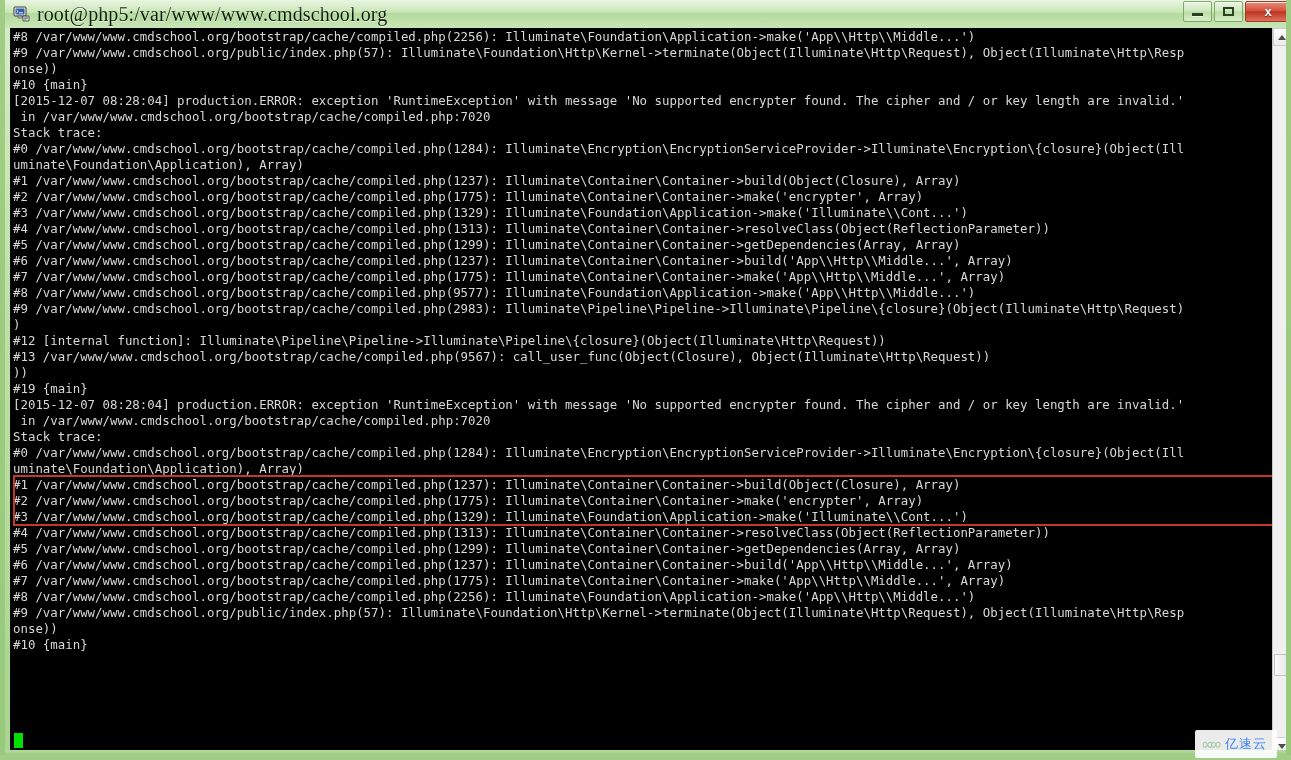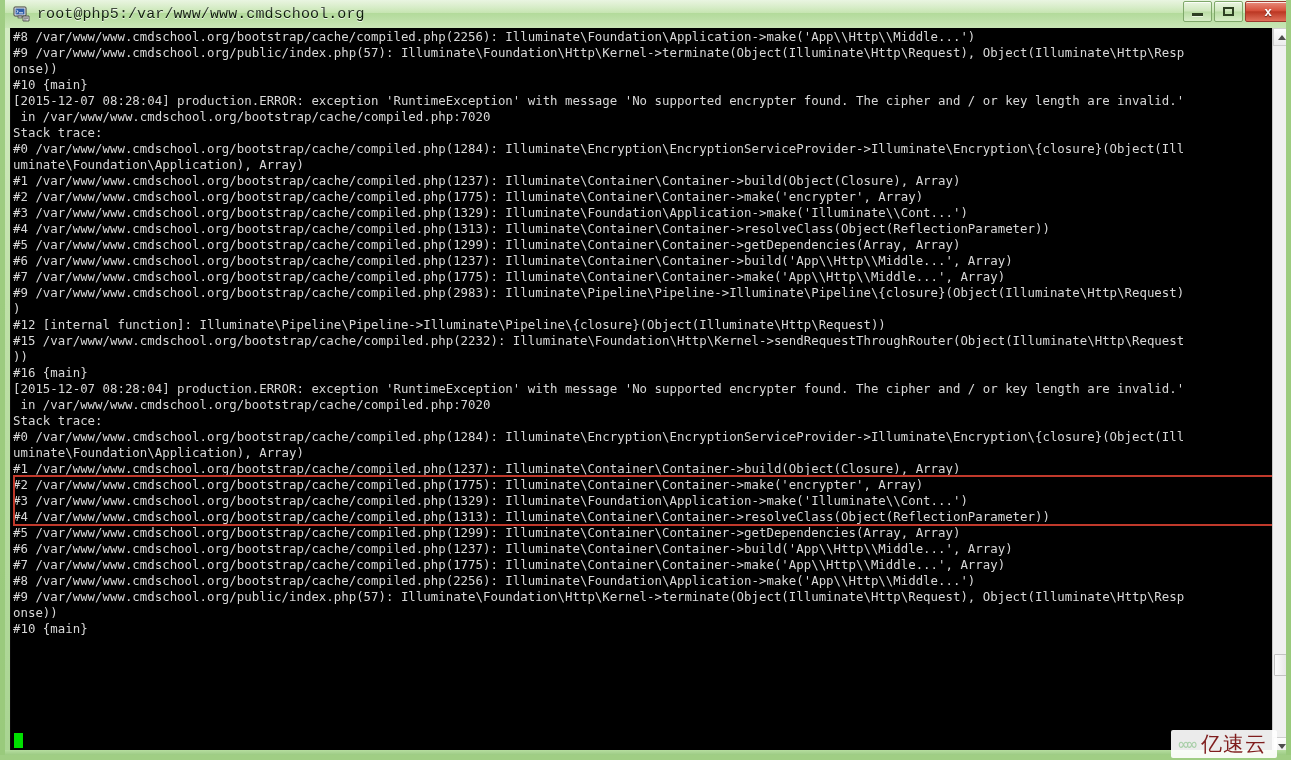--- a/index.html
+++ b/index.html
@@ -54,22 +54,22 @@
   }
 
   .title-icon {
     width: 18px; height: 18px;
     position: relative;
     flex: 0 0 auto;
     margin-right: 6px;
   }
 
   #window-title {
-    font-family: Liberation Mono, monospace;
-    font-size: 15px;
+    font-family: Liberation Serif, serif;
+    font-size: 20px;
     color: #0c1b08;
     white-space: nowrap;
     letter-spacing: 0.1px;
     text-shadow: 0 1px 0 rgba(255,255,255,0.75);
   }
 
   
   #win-controls {
     position: absolute;
     right: 5px;
@@ -219,22 +219,22 @@
     height: 28px;
     background: rgba(255,255,255,0.92);
     display: flex;
     align-items: center;
     padding: 0 10px 0 8px;
     border-radius: 2px;
     gap: 6px;
   }
   #watermark .wm-text {
     font-family: Liberation Sans, sans-serif;
-    font-size: 21px;
-    color: #7f1d1d;
+    font-size: 13px;
+    color: #3b82f6;
     letter-spacing: 1px;
   }
   #watermark .wm-mark {
     color: #a8cfa8;
     font-size: 17px;
     letter-spacing: -2px;
   }
 
   
   #bottom-frame {
@@ -294,26 +294,27 @@
           <div class="line">Stack trace:</div>
           <div class="line">#0 /var/www/www.cmdschool.org/bootstrap/cache/compiled.php(1284): Illuminate\Encryption\EncryptionServiceProvider-&gt;Illuminate\Encryption\{closure}(Object(Ill</div>
           <div class="line">uminate\Foundation\Application), Array)</div>
           <div class="line">#1 /var/www/www.cmdschool.org/bootstrap/cache/compiled.php(1237): Illuminate\Container\Container-&gt;build(Object(Closure), Array)</div>
           <div class="line">#2 /var/www/www.cmdschool.org/bootstrap/cache/compiled.php(1775): Illuminate\Container\Container-&gt;make('encrypter', Array)</div>
           <div class="line">#3 /var/www/www.cmdschool.org/bootstrap/cache/compiled.php(1329): Illuminate\Foundation\Application-&gt;make('Illuminate\\Cont...')</div>
           <div class="line">#4 /var/www/www.cmdschool.org/bootstrap/cache/compiled.php(1313): Illuminate\Container\Container-&gt;resolveClass(Object(ReflectionParameter))</div>
           <div class="line">#5 /var/www/www.cmdschool.org/bootstrap/cache/compiled.php(1299): Illuminate\Container\Container-&gt;getDependencies(Array, Array)</div>
           <div class="line">#6 /var/www/www.cmdschool.org/bootstrap/cache/compiled.php(1237): Illuminate\Container\Container-&gt;build('App\\Http\\Middle...', Array)</div>
           <div class="line">#7 /var/www/www.cmdschool.org/bootstrap/cache/compiled.php(1775): Illuminate\Container\Container-&gt;make('App\\Http\\Middle...', Array)</div>
+          <div class="line">#8 /var/www/www.cmdschool.org/bootstrap/cache/compiled.php(9577): Illuminate\Foundation\Application-&gt;make('App\\Http\\Middle...')</div>
           <div class="line">#9 /var/www/www.cmdschool.org/bootstrap/cache/compiled.php(2983): Illuminate\Pipeline\Pipeline-&gt;Illuminate\Pipeline\{closure}(Object(Illuminate\Http\Request)</div>
           <div class="line">)</div>
           <div class="line">#12 [internal function]: Illuminate\Pipeline\Pipeline-&gt;Illuminate\Pipeline\{closure}(Object(Illuminate\Http\Request))</div>
-          <div class="line">#15 /var/www/www.cmdschool.org/bootstrap/cache/compiled.php(2232): Illuminate\Foundation\Http\Kernel-&gt;sendRequestThroughRouter(Object(Illuminate\Http\Request</div>
+          <div class="line">#13 /var/www/www.cmdschool.org/bootstrap/cache/compiled.php(9567): call_user_func(Object(Closure), Object(Illuminate\Http\Request))</div>
           <div class="line">))</div>
-          <div class="line">#16 {main}</div>
+          <div class="line">#19 {main}</div>
           <div class="line">[2015-12-07 08:28:04] production.ERROR: exception 'RuntimeException' with message 'No supported encrypter found. The cipher and / or key length are invalid.'</div>
           <div class="line"> in /var/www/www.cmdschool.org/bootstrap/cache/compiled.php:7020</div>
           <div class="line">Stack trace:</div>
           <div class="line">#0 /var/www/www.cmdschool.org/bootstrap/cache/compiled.php(1284): Illuminate\Encryption\EncryptionServiceProvider-&gt;Illuminate\Encryption\{closure}(Object(Ill</div>
           <div class="line">uminate\Foundation\Application), Array)</div>
           <div class="line">#1 /var/www/www.cmdschool.org/bootstrap/cache/compiled.php(1237): Illuminate\Container\Container-&gt;build(Object(Closure), Array)</div>
           <div class="line">#2 /var/www/www.cmdschool.org/bootstrap/cache/compiled.php(1775): Illuminate\Container\Container-&gt;make('encrypter', Array)</div>
           <div class="line">#3 /var/www/www.cmdschool.org/bootstrap/cache/compiled.php(1329): Illuminate\Foundation\Application-&gt;make('Illuminate\\Cont...')</div>
           <div class="line">#4 /var/www/www.cmdschool.org/bootstrap/cache/compiled.php(1313): Illuminate\Container\Container-&gt;resolveClass(Object(ReflectionParameter))</div>
           <div class="line">#5 /var/www/www.cmdschool.org/bootstrap/cache/compiled.php(1299): Illuminate\Container\Container-&gt;getDependencies(Array, Array)</div>

